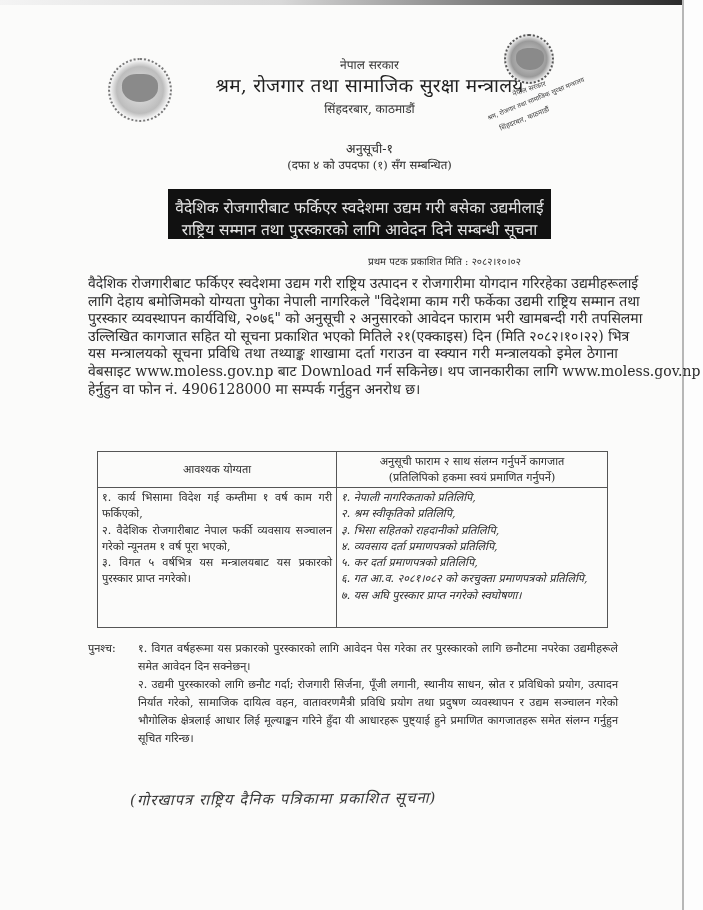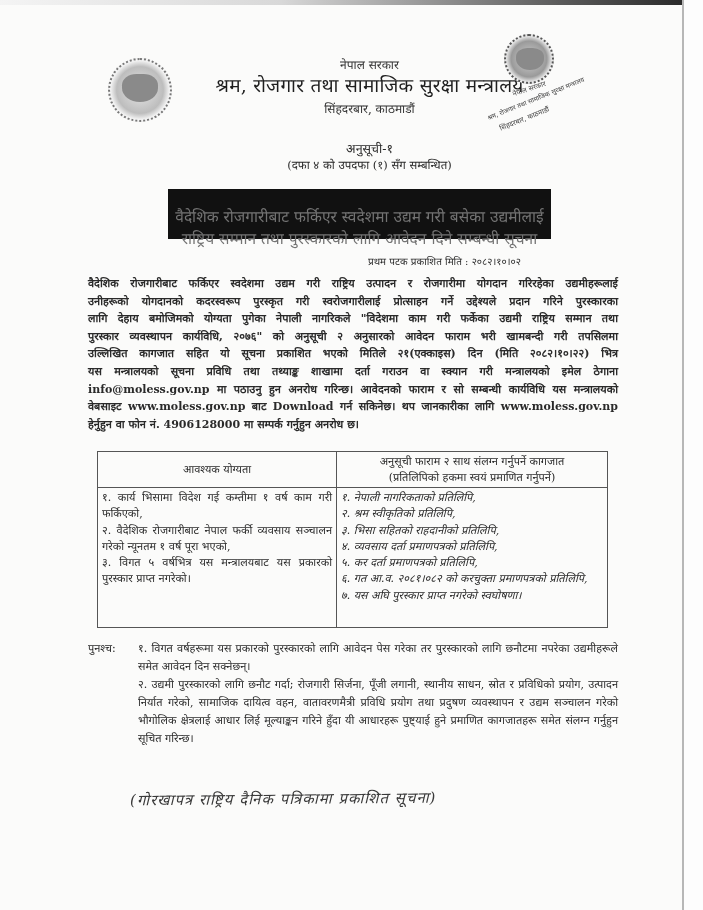--- a/index.html
+++ b/index.html
@@ -28,26 +28,26 @@
   .stamp-t3 { left: 8px; top: 80px; transform: rotate(-22deg); }
 
   .center { position: absolute; left: 0; width: 703px; text-align: center; white-space: nowrap; }
   .gov { top: 56px; font-size: 12px; color: #333; left: 18px; }
   .ministry { top: 72px; font-size: 19px; color: #1e1e1e; left: 18px; letter-spacing: 0.2px; }
   .address { top: 100px; font-size: 12px; color: #333; left: 18px; }
   .annex { top: 140px; font-size: 12.5px; left: 18px; }
   .section-ref { top: 157px; font-size: 11.5px; left: 18px; }
 
   .banner { position: absolute; left: 168px; top: 189px; width: 383px; height: 50px; background: #111;
-    color: #737373; text-align: center; padding-top: 17px; }
+    color: #e5e5e5; text-align: center; padding-top: 8px; }
   .banner div { font-size: 15.5px; line-height: 22px; white-space: nowrap; }
 
   .pubdate { position: absolute; left: 368px; top: 254px; font-size: 10px; white-space: nowrap; }
 
-  .para { position: absolute; left: 88px; width: 530px; font-size: 11px; line-height: 17.6px; text-align: justify; font-weight: bold; }
+  .para { position: absolute; left: 88px; width: 530px; font-size: 14px; line-height: 17.6px; text-align: justify; }
   .para1 { top: 275px; }
   .para1 .line { display: block; white-space: nowrap; text-align-last: justify; text-align: justify; }
   .para1 .line.last { text-align-last: left; }
 
   table.req { position: absolute; left: 97px; top: 451px; width: 511px; border-collapse: collapse; font-size: 11px; padding-left: 39px; }
   table.req th, table.req td { border: 1px solid #555; vertical-align: top; }
   table.req th { font-weight: normal; text-align: center; vertical-align: middle; height: 36px; line-height: 16px; padding: 1px 4px; }
   table.req td { line-height: 16.3px; padding: 2px 4px 4px 4px; height: 140px; }
   .col1 { width: 239px; }
   .col1 .it { text-align: justify; }
@@ -93,26 +93,24 @@
   <div>राष्ट्रिय सम्मान तथा पुरस्कारको लागि आवेदन दिने सम्बन्धी सूचना</div>
 </div>
 
 <div class="pubdate">
   <span>प्रथम पटक प्रकाशित मिति :</span>
   <span>२०८२।१०।०२</span>
 </div>
 
 <div class="para para1">
   <span class="line">वैदेशिक रोजगारीबाट फर्किएर स्वदेशमा उद्यम गरी राष्ट्रिय उत्पादन र रोजगारीमा योगदान गरिरहेका उद्यमीहरूलाई</span>
-  <span class="line">उनीहरूको योगदानको कदरस्वरूप पुरस्कृत गरी स्वरोजगारीलाई प्रोत्साहन गर्ने उद्देश्यले प्रदान गरिने पुरस्कारका</span>
   <span class="line">लागि देहाय बमोजिमको योग्यता पुगेका नेपाली नागरिकले "विदेशमा काम गरी फर्केका उद्यमी राष्ट्रिय सम्मान तथा</span>
   <span class="line">पुरस्कार व्यवस्थापन कार्यविधि, २०७६" को अनुसूची २ अनुसारको आवेदन फाराम भरी खामबन्दी गरी तपसिलमा</span>
   <span class="line">उल्लिखित कागजात सहित यो सूचना प्रकाशित भएको मितिले २१(एक्काइस) दिन (मिति २०८२।१०।२२) भित्र</span>
   <span class="line">यस मन्त्रालयको सूचना प्रविधि तथा तथ्याङ्क शाखामा दर्ता गराउन वा स्क्यान गरी मन्त्रालयको इमेल ठेगाना</span>
-  <span class="line">info@moless.gov.np मा पठाउनु हुन अनरोध गरिन्छ। आवेदनको फाराम र सो सम्बन्धी कार्यविधि यस मन्त्रालयको</span>
   <span class="line">वेबसाइट www.moless.gov.np बाट Download गर्न सकिनेछ। थप जानकारीका लागि www.moless.gov.np</span>
   <span class="line last">हेर्नुहुन वा फोन नं. 4906128000 मा सम्पर्क गर्नुहुन अनरोध छ।</span>
 </div>
 
 <table class="req">
   <thead>
     <tr>
       <th class="col1">आवश्यक योग्यता</th>
       <th>
         <div>अनुसूची फाराम २ साथ संलग्न गर्नुपर्ने कागजात</div>

